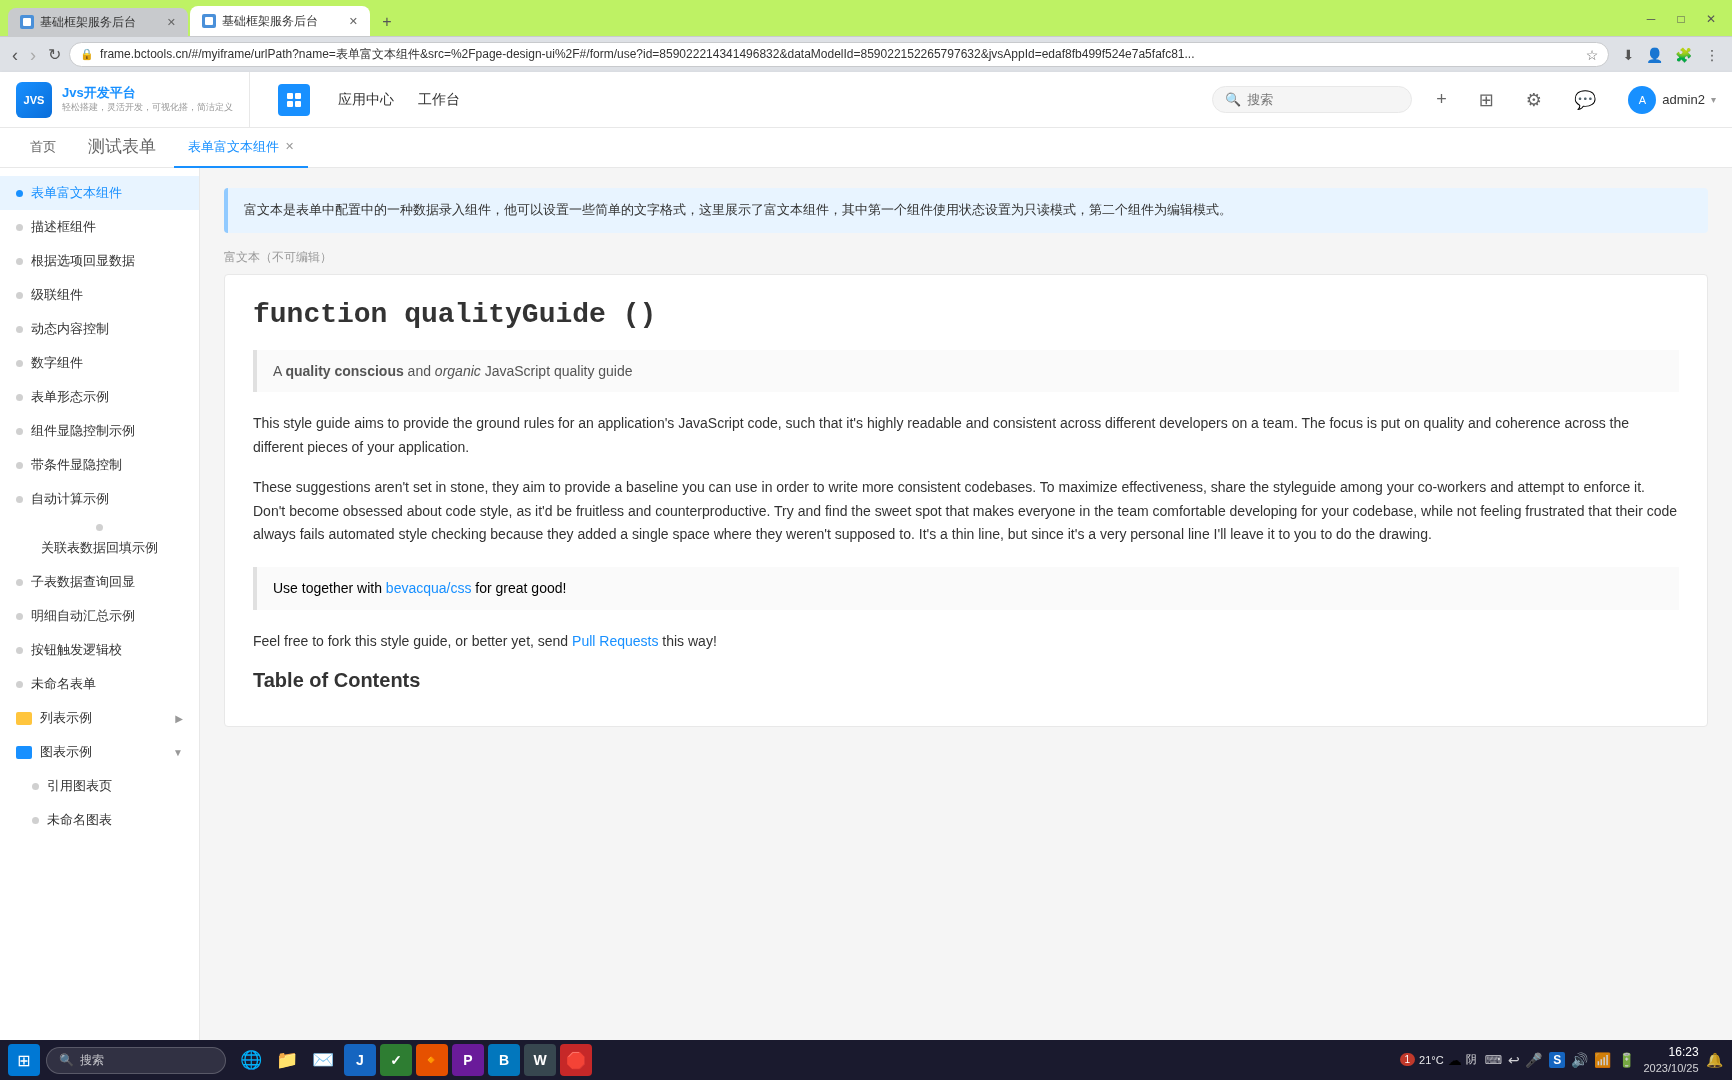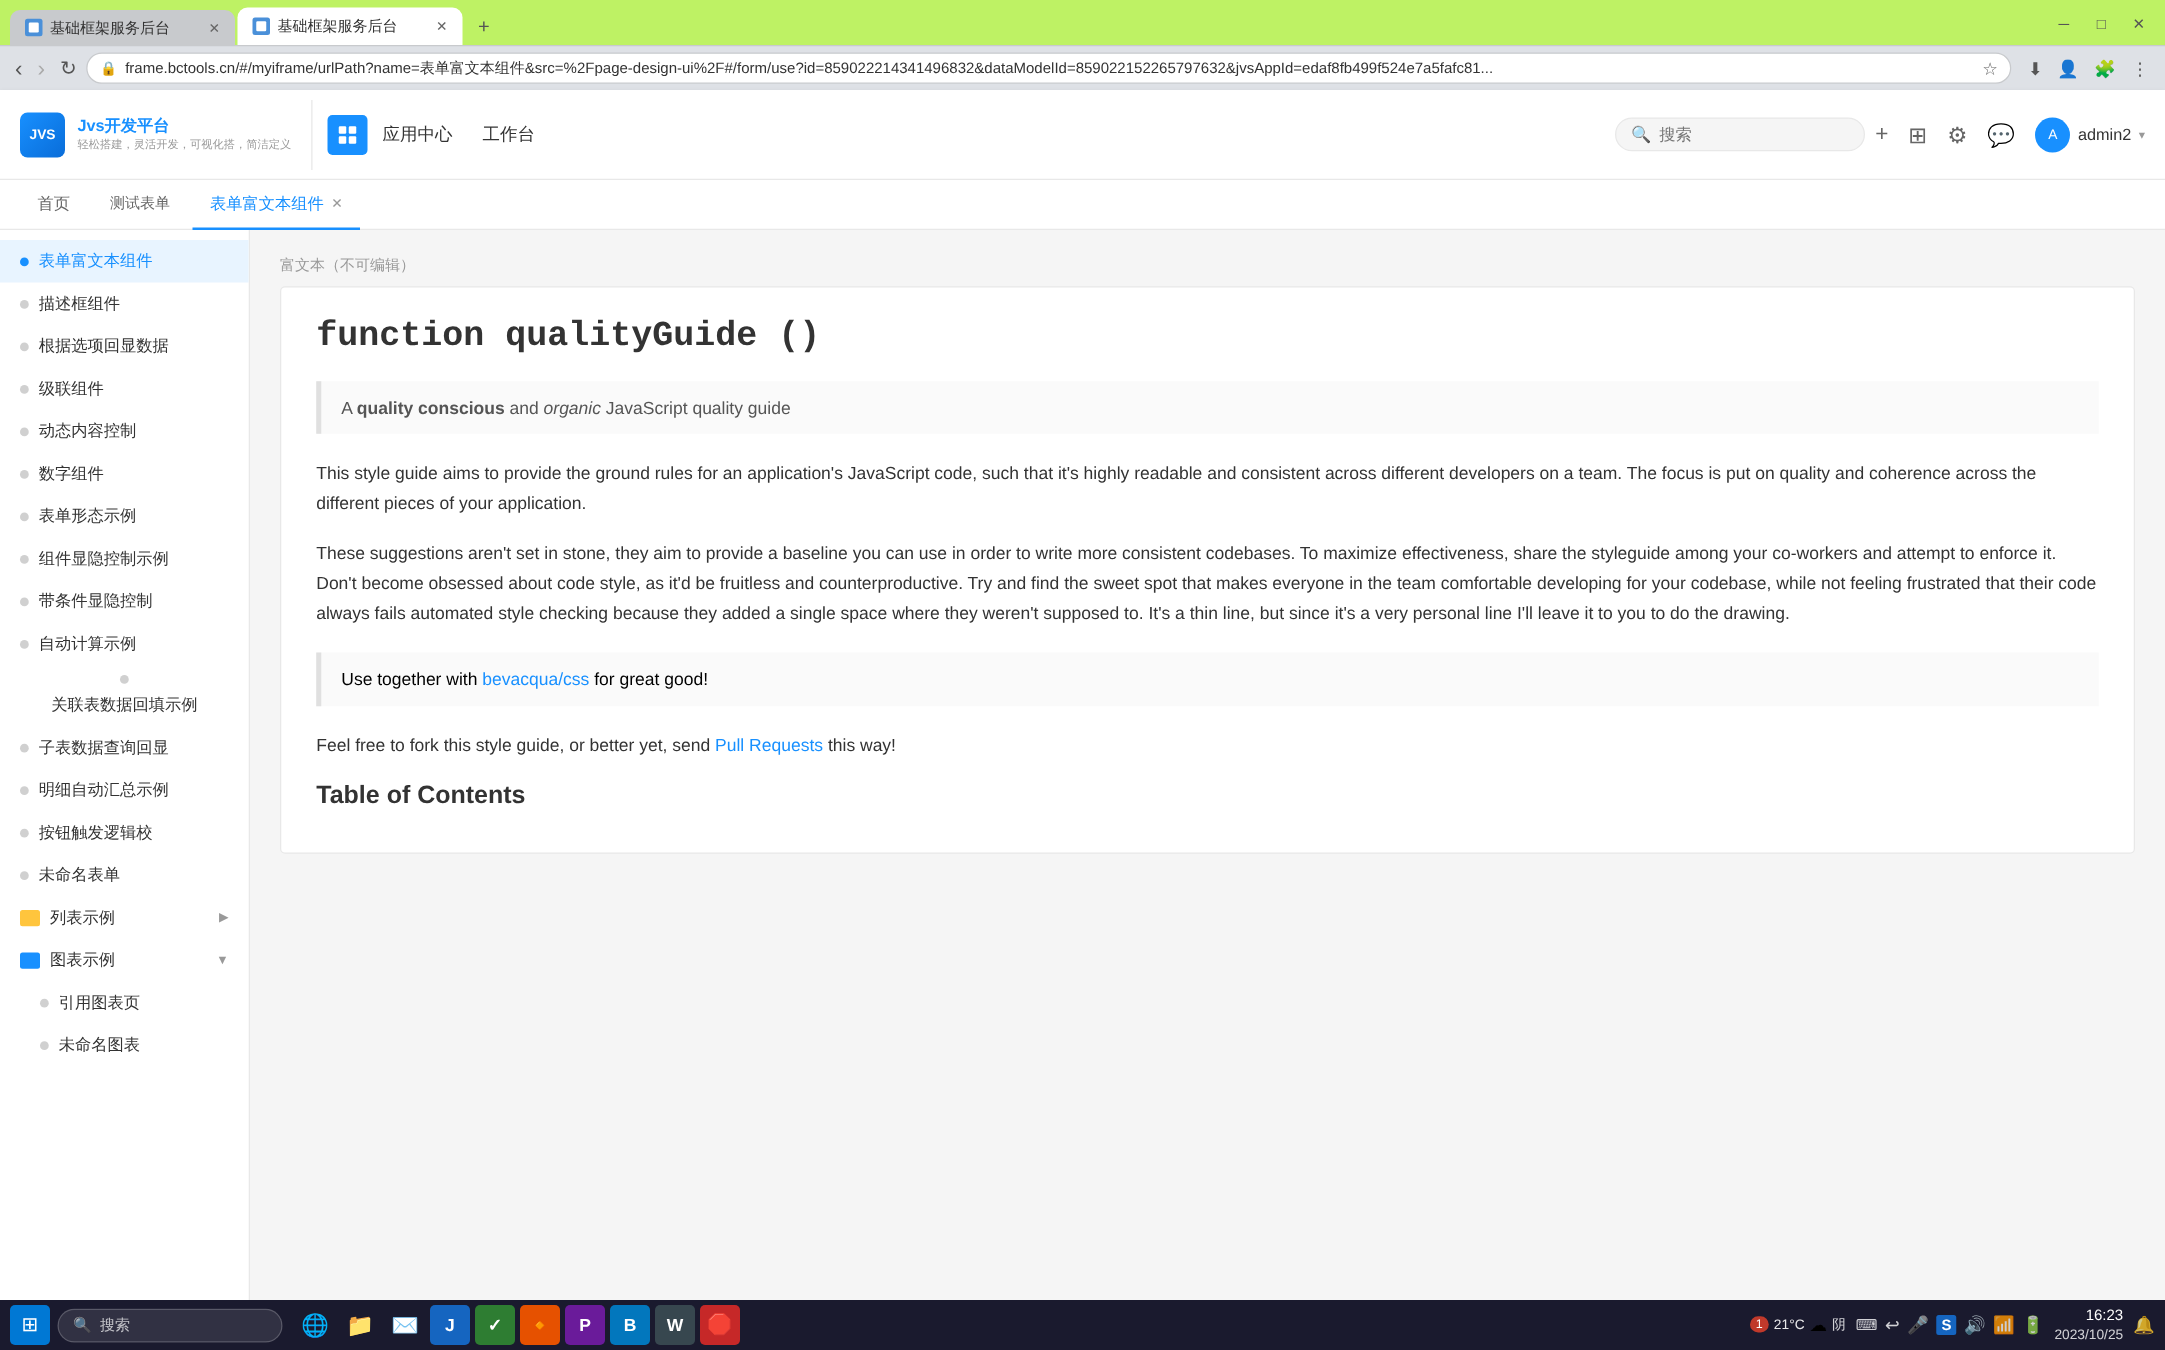--- a/index.html
+++ b/index.html
@@ -49,21 +49,21 @@
   <div style="display:flex;gap:2px;margin-left:4px;">
     <button style="background:none;border:none;color:#555;cursor:pointer;font-size:14px;padding:3px 5px;">⬇</button>
     <button style="background:none;border:none;color:#555;cursor:pointer;font-size:14px;padding:3px 5px;">👤</button>
     <button style="background:none;border:none;color:#555;cursor:pointer;font-size:14px;padding:3px 5px;">🧩</button>
     <button style="background:none;border:none;color:#555;cursor:pointer;font-size:14px;padding:3px 5px;">⋮</button>
   </div>
 </div>
 
 <div style="height:calc(1080px - 36px - 36px - 40px); display:flex; flex-direction:column; background:#f5f5f5;">
 
-  <div style="height:72px;background:#fff;border-bottom:1px solid #e8e8e8;display:flex;align-items:center;padding:3px 16px;gap:0;box-shadow:0 1px 4px rgba(0,0,0,0.08);flex-shrink:0;">
+  <div style="height:56px;background:#fff;border-bottom:1px solid #e8e8e8;display:flex;align-items:center;padding:3px 16px;gap:16px;box-shadow:0 1px 4px rgba(0,0,0,0.08);flex-shrink:0;">
 
     <div style="display:flex;align-items:center;gap:10px;min-width:188px;border-right:1px solid #e8e8e8;padding-right:16px;height:56px;">
       <div style="width:36px;height:36px;background:linear-gradient(135deg,#1890ff,#096dd9);border-radius:6px;display:flex;align-items:center;justify-content:center;color:#fff;font-weight:bold;font-size:11px;">JVS</div>
       <div>
         <div style="font-size:13px;font-weight:bold;color:#1890ff;line-height:1.3;">Jvs开发平台</div>
         <div style="font-size:9px;color:#999;line-height:1.3;">轻松搭建，灵活开发，可视化搭，简洁定义</div>
       </div>
     </div>
 
     <div style="width:32px;height:32px;background:#1890ff;border-radius:4px;display:flex;align-items:center;justify-content:center;cursor:pointer;margin:0 12px;flex-shrink:0;">
@@ -95,21 +95,21 @@
       <span style="font-size:13px;color:#333;">admin2</span>
       <span style="color:#999;font-size:10px;">▾</span>
     </div>
   </div>
 
   <div style="height:40px;background:#fff;border-bottom:1px solid #e8e8e8;display:flex;align-items:center;padding:0 16px;gap:0;flex-shrink:0;">
     <div style="padding:0 14px;height:40px;display:flex;align-items:center;font-size:13px;color:#666;cursor:pointer;border-bottom:2px solid transparent;">
       <span>首页</span>
     </div>
     <span style="color:#ccc;font-size:12px;padding:0 2px;"></span>
-    <div style="padding:0 14px;height:40px;display:flex;align-items:center;font-size:12px;color:#666;cursor:pointer;border-bottom:2px solid transparent;">
+    <div style="padding:0 14px;height:40px;display:flex;align-items:center;font-size:17px;color:#666;cursor:pointer;border-bottom:2px solid transparent;">
       <span>测试表单</span>
     </div>
     <span style="color:#ccc;font-size:12px;padding:0 2px;"></span>
     <div style="padding:0 14px;height:40px;display:flex;align-items:center;font-size:13px;color:#1890ff;cursor:pointer;border-bottom:2px solid #1890ff;">
       <span>表单富文本组件</span>
       <span style="margin-left:6px;font-size:11px;color:#999;cursor:pointer;">✕</span>
     </div>
   </div>
 
   <div style="display:flex;flex:1;overflow:hidden;">
@@ -193,20 +193,23 @@
         <span>引用图表页</span>
       </div>
       <div style="display:flex;align-items:center;padding:8px 16px;font-size:13px;color:#333;cursor:pointer;gap:8px;padding-left:32px;">
         <div style="width:7px;height:7px;border-radius:50%;background:#d0d0d0;flex-shrink:0;"></div>
         <span>未命名图表</span>
       </div>
     </div>
 
     <div style="flex:1;overflow-y:auto;padding:20px 24px;background:#f5f5f5;">
 
+      <div style="background:#e8f4ff;border-left:4px solid #91caff;padding:12px 16px;margin-bottom:16px;font-size:13px;color:#333;border-radius:4px;line-height:1.6;">
+        <span>富文本是表单中配置中的一种数据录入组件，他可以设置一些简单的文字格式，这里展示了富文本组件，其中第一个组件使用状态设置为只读模式，第二个组件为编辑模式。</span>
+      </div>
 
       <div style="font-size:12px;color:#999;margin-bottom:8px;">
         <span>富文本（不可编辑）</span>
       </div>
 
       <div style="border:1px solid #e8e8e8;border-radius:4px;padding:24px 28px;background:#fff;margin-bottom:16px;">
 
         <h1 style="font-size:28px;font-weight:bold;color:#333;margin-bottom:20px;font-family:'Courier New',monospace;">function qualityGuide ()</h1>
 
         <div style="border-left:4px solid #e0e0e0;padding:10px 16px;background:#fafafa;margin:16px 0 20px;color:#555;font-size:14px;line-height:1.6;">

